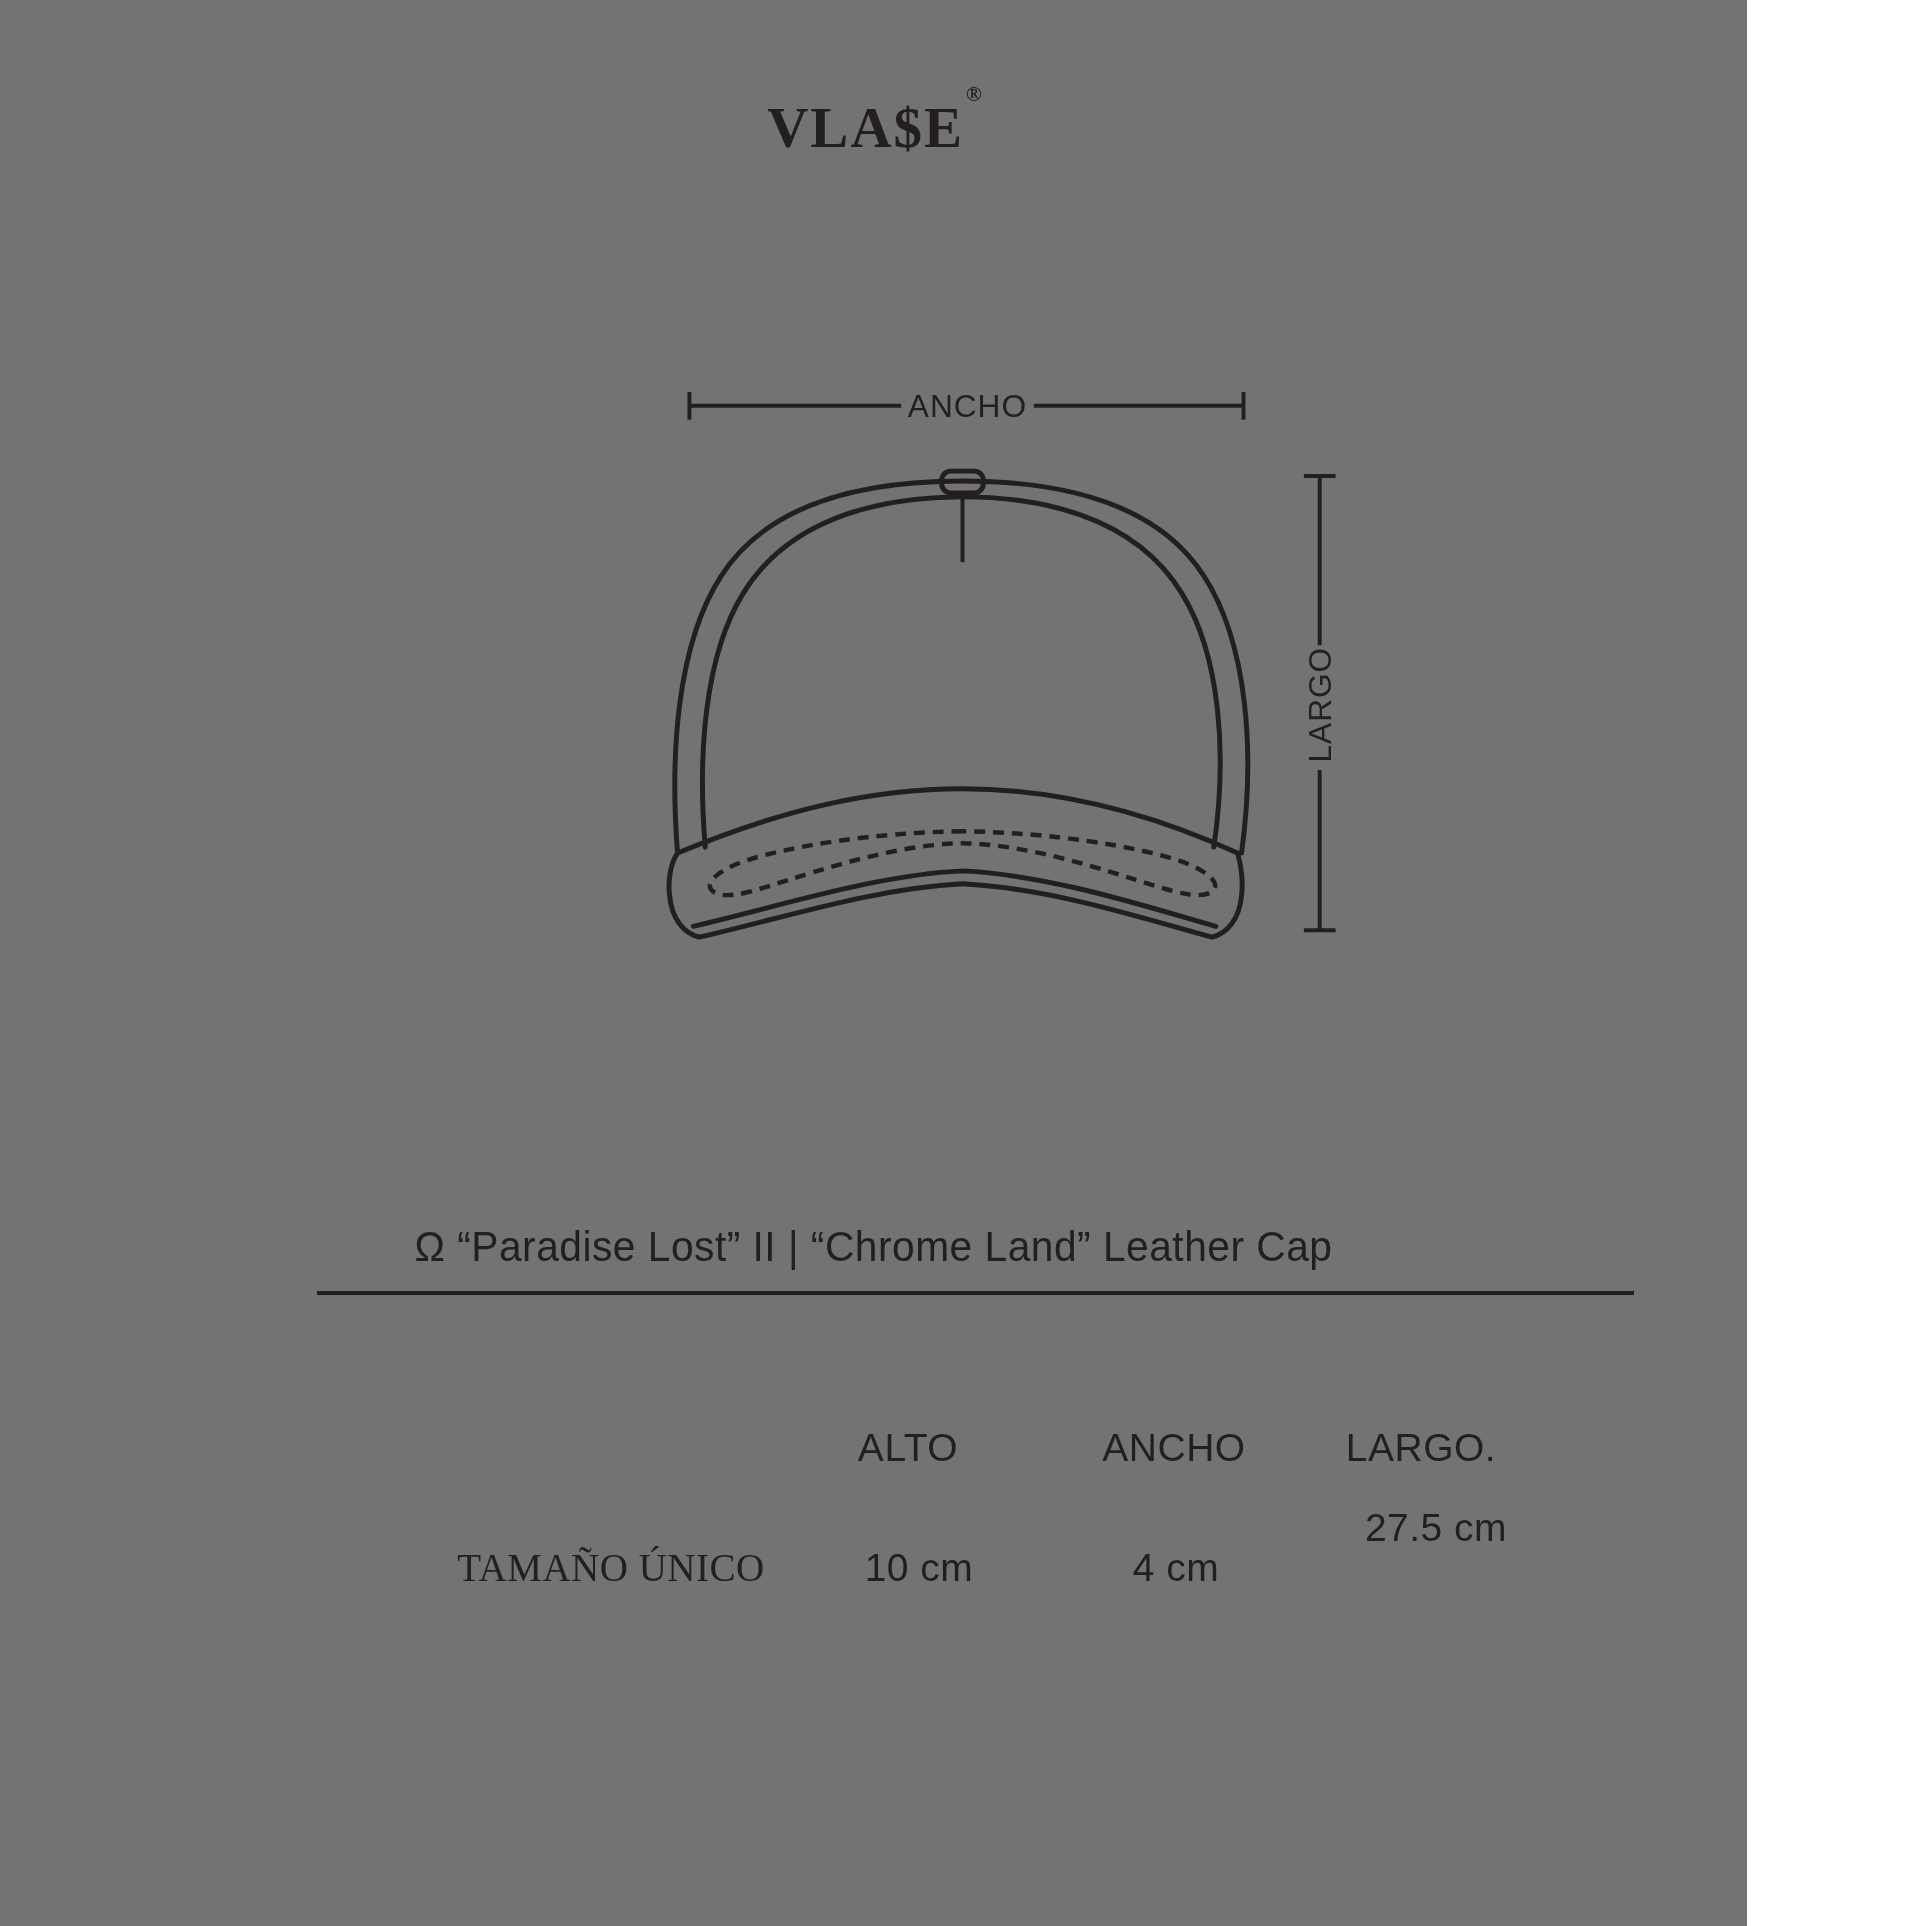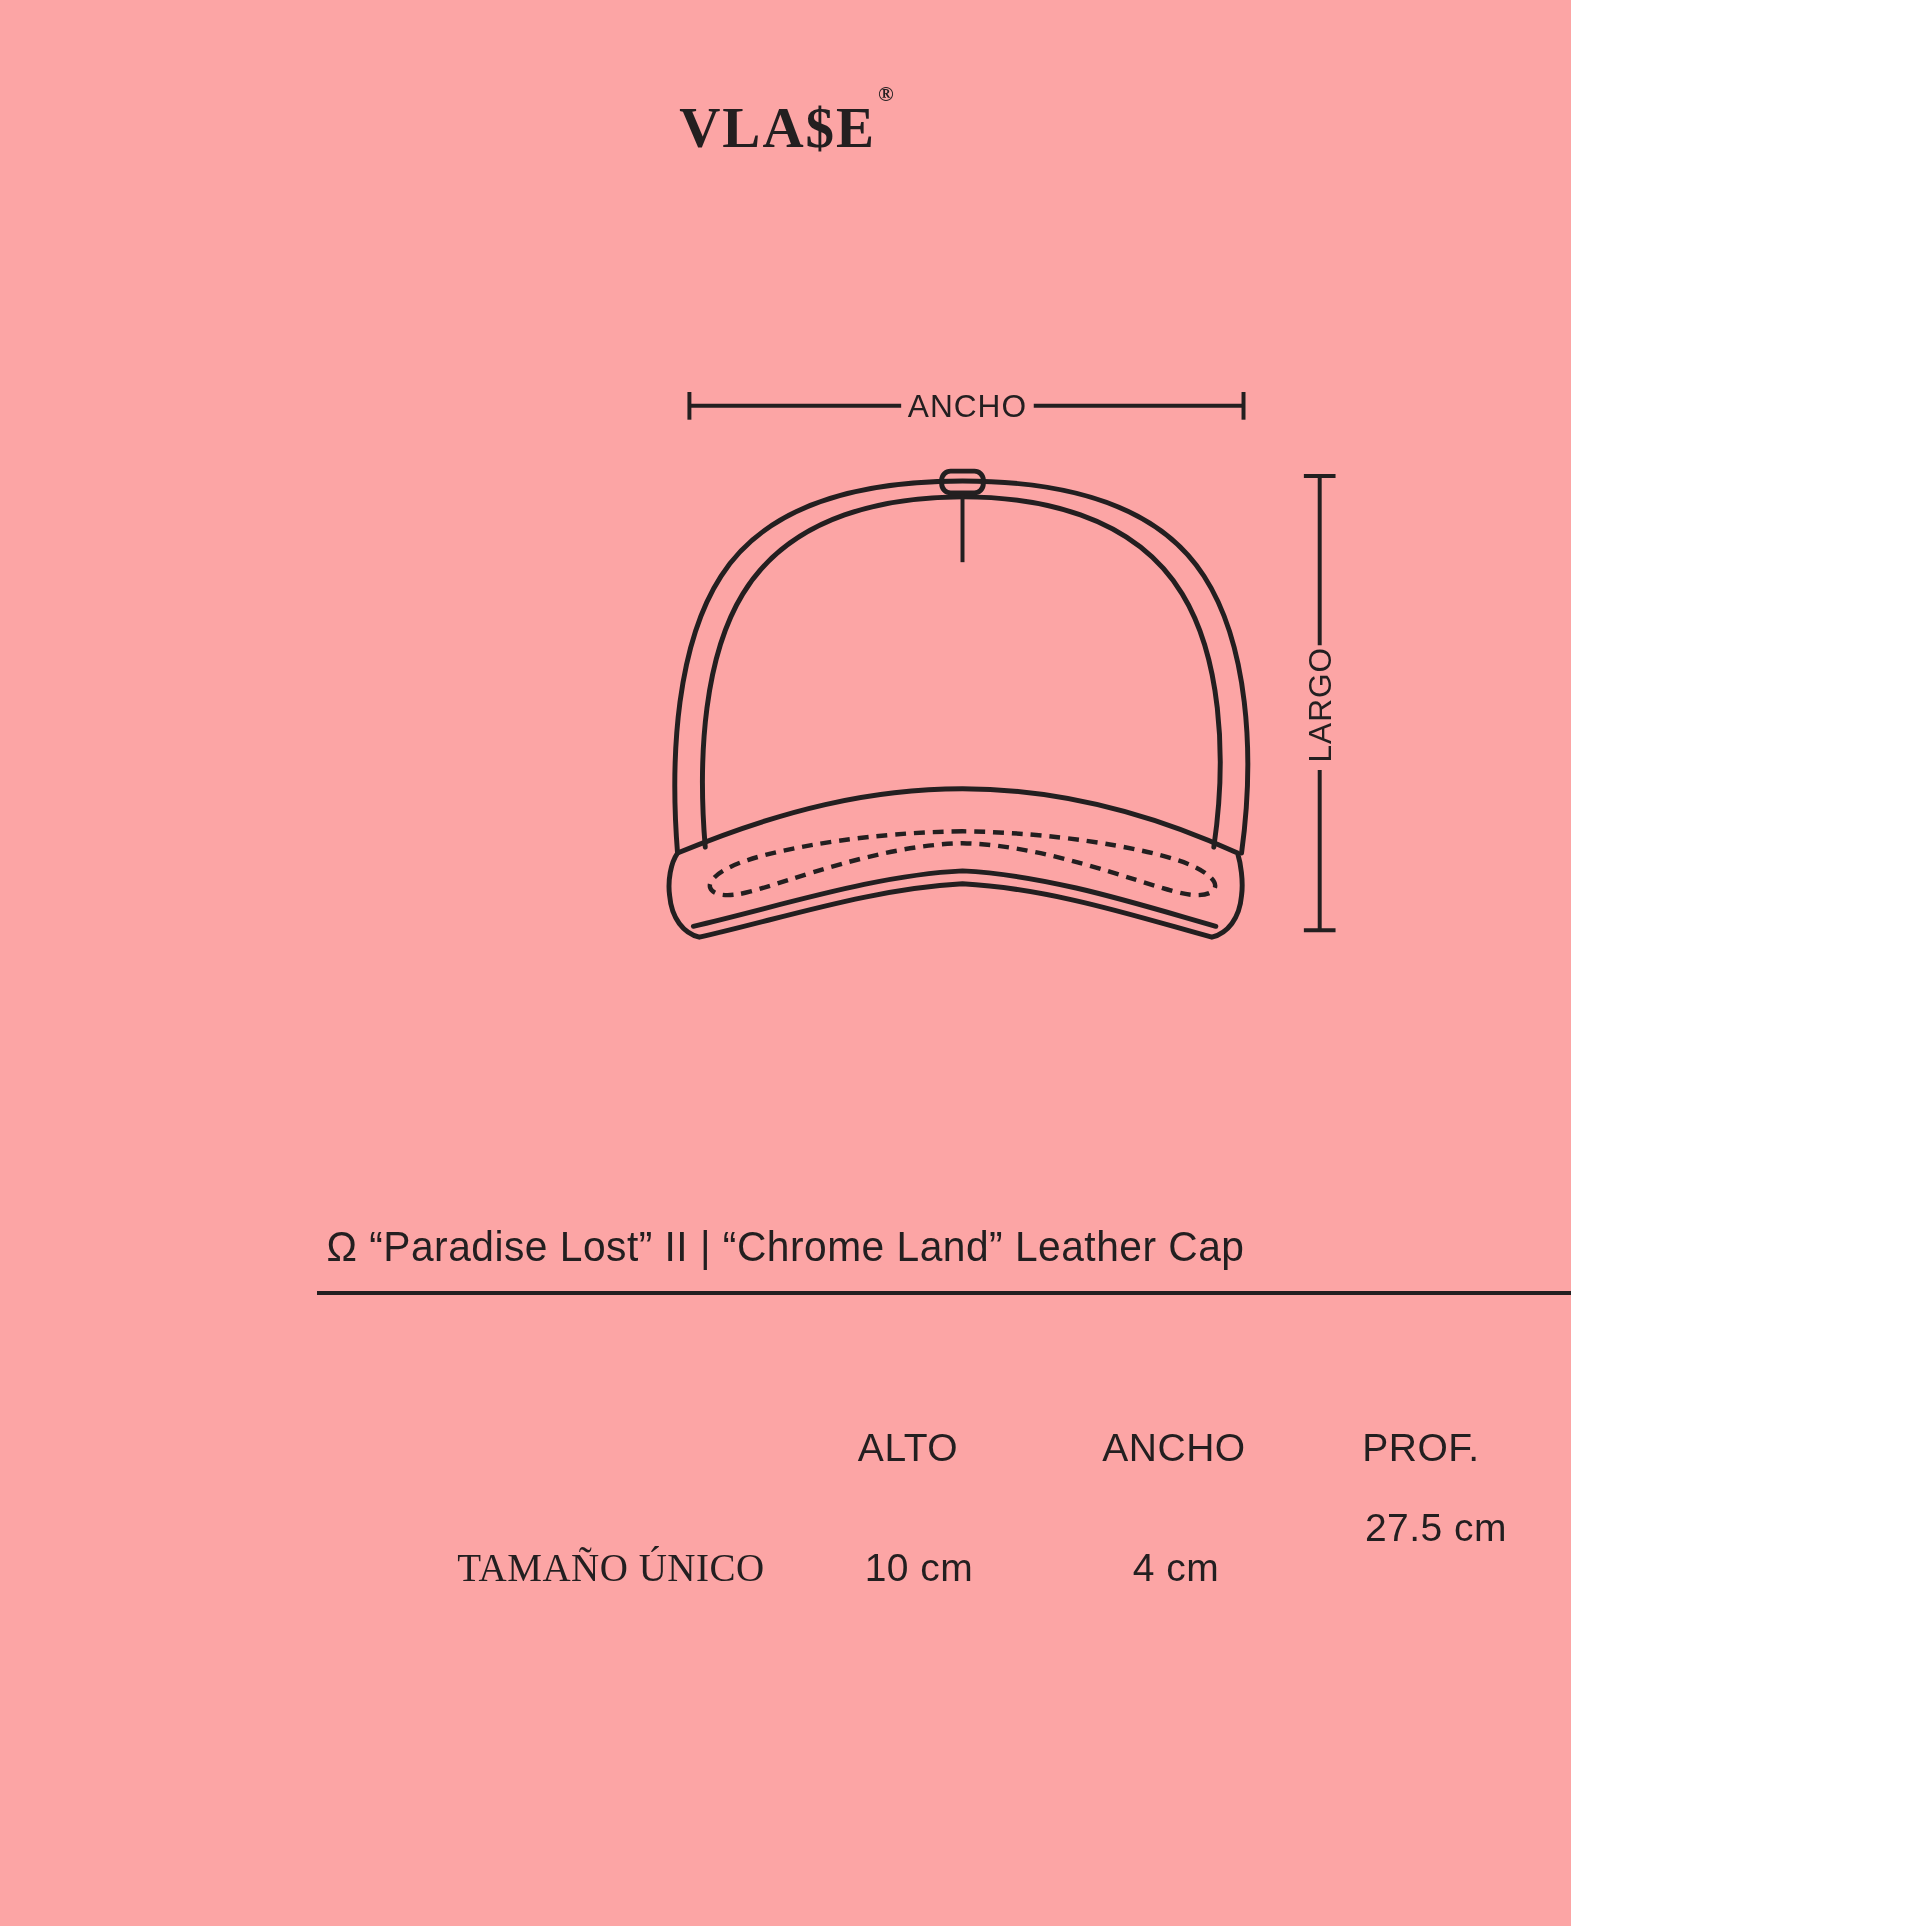--- a/index.html
+++ b/index.html
@@ -1,20 +1,20 @@
 <!DOCTYPE html>
 <html><head>
 <meta charset="utf-8">
 <style>
   html, body { margin: 0; padding: 0; background: #ffffff; }
   .page {
     position: relative;
-    width: 1571px;
+    width: 1747px;
     height: 1927px;
-    background: #fca5a5;
+    background: #737373;
     overflow: hidden;
     font-family: "Liberation Sans", "DejaVu Sans", sans-serif;
     color: #231f20;
   }
 
   
   .logo {
     position: absolute;
     top: 99px;
     left: 0;
@@ -165,21 +165,21 @@
     </g>
   </svg>
 
   <h1 class="title">Ω  “Paradise Lost” II  |  “Chrome Land”  Leather Cap</h1>
 
   <div class="divider"></div>
 
   <div class="size-table">
     <span class="cell hdr-alto">ALTO</span>
     <span class="cell hdr-ancho">ANCHO</span>
-    <span class="cell hdr-prof">PROF.</span>
+    <span class="cell hdr-prof">LARGO.</span>
 
     <span class="cell row-label">TAMAÑO ÚNICO</span>
     <span class="cell val-alto">10 cm</span>
     <span class="cell val-ancho">4 cm</span>
     <span class="cell val-prof">27.5 cm</span>
   </div>
 
 </div>
 
 

